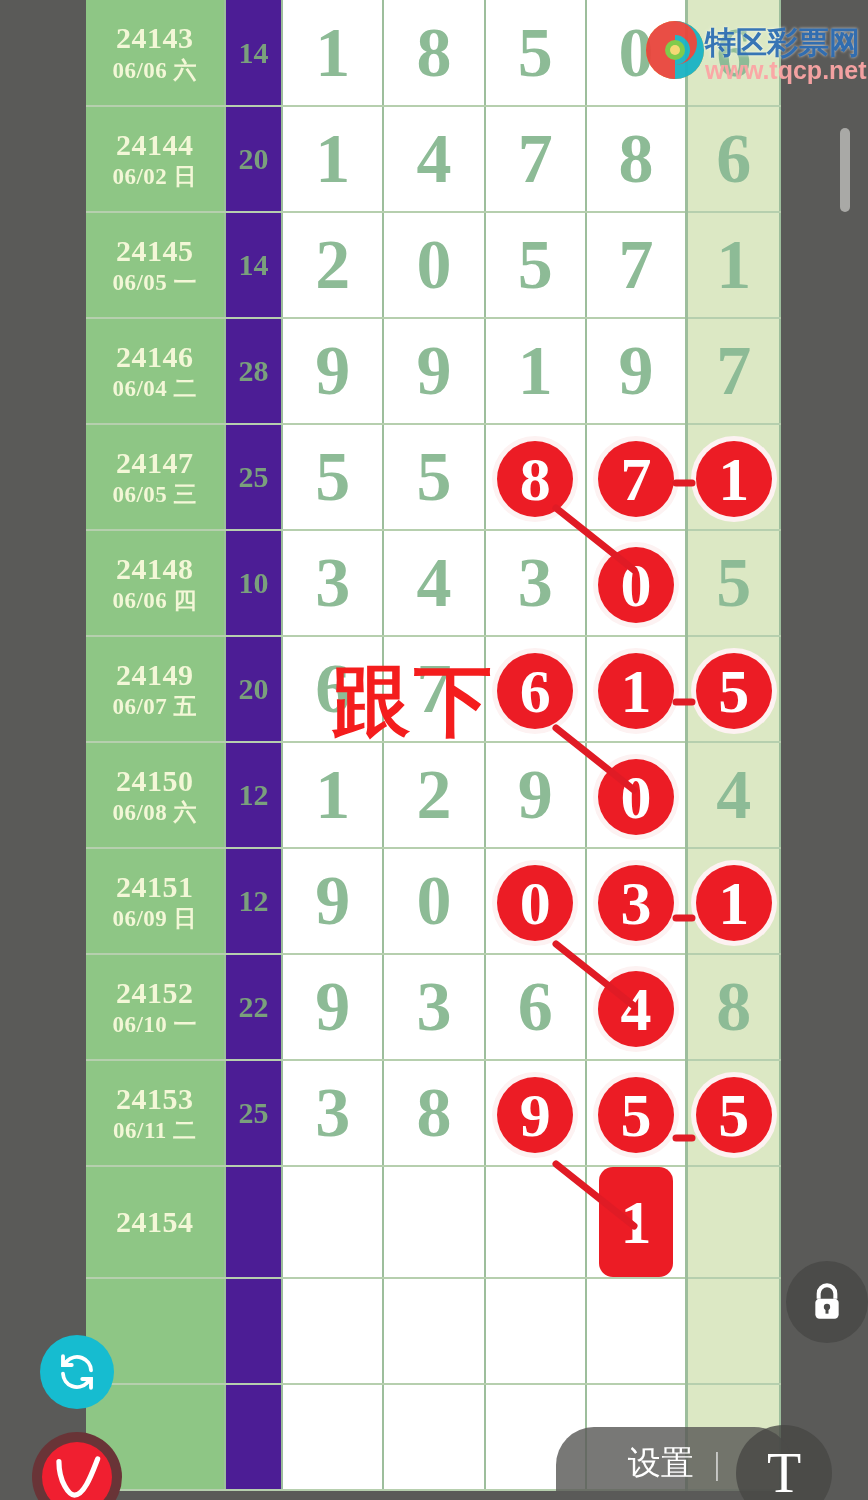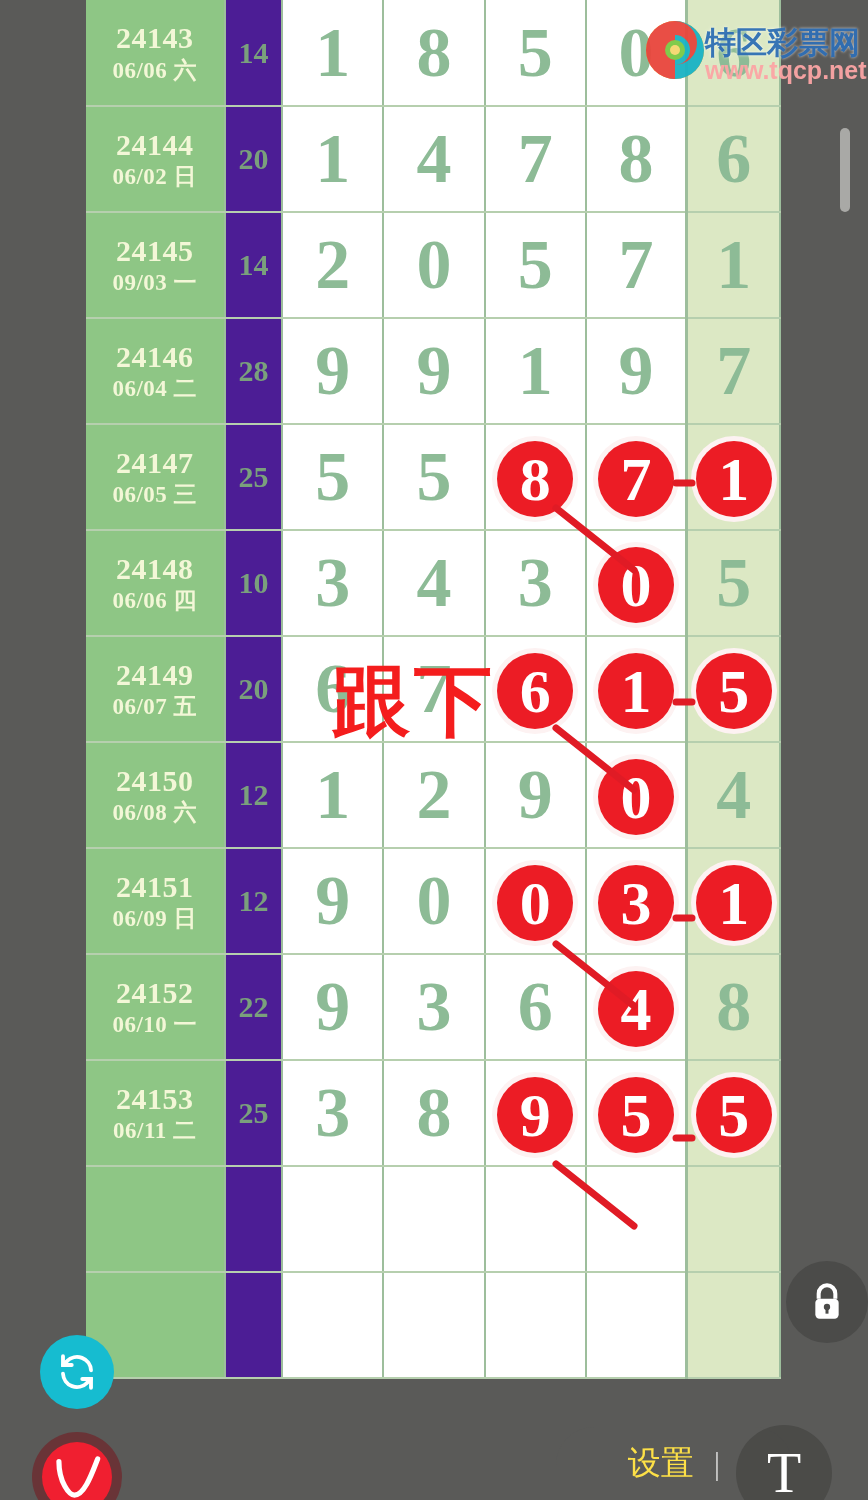--- a/index.html
+++ b/index.html
@@ -165,21 +165,21 @@
     width: 236px; height: 73px;
     background: rgba(90,90,88,.82);
     border-radius: 38px 38px 0 0;
     display: flex;
     align-items: center;
     justify-content: center;
     gap: 20px;
     z-index: 9;
   }
   #bottom-bar .lbl {
-    color: #fde047; font-size: 33px;
+    color: #ffffff; font-size: 33px;
     font-family: "DejaVu Sans", sans-serif;
   }
   #bottom-bar .sep { color: #e6e6e6; font-size: 32px; opacity: .85; }
   #text-tool {
     position: absolute; left: 736px; top: 1425px;
     width: 96px; height: 96px;
     border-radius: 50%;
     background: rgba(70,70,68,.78);
     z-index: 10;
     display: flex; align-items: center; justify-content: center;
@@ -216,21 +216,21 @@
           <td class="c-sum">20</td>
           <td class="c-d">1</td>
           <td class="c-d">4</td>
           <td class="c-d">7</td>
           <td class="c-d">8</td>
           <td class="c-last">6</td>
         </tr>
         <tr>
           <td class="c-label">
             <div class="issue">24145</div>
-            <div class="date">09/03 一</div>
+            <div class="date">06/05 一</div>
           </td>
           <td class="c-sum">14</td>
           <td class="c-d">2</td>
           <td class="c-d">0</td>
           <td class="c-d">5</td>
           <td class="c-d">7</td>
           <td class="c-last">1</td>
         </tr>
         <tr>
           <td class="c-label">
@@ -320,20 +320,32 @@
           <td class="c-label">
             <div class="issue">24153</div>
             <div class="date">06/11 二</div>
           </td>
           <td class="c-sum">25</td>
           <td class="c-d">3</td>
           <td class="c-d">8</td>
           <td class="c-d"><span class="mark">9</span></td>
           <td class="c-d"><span class="mark">5</span></td>
           <td class="c-last"><span class="mark">5</span></td>
+        </tr>
+        <tr>
+          <td class="c-label">
+            <div class="issue">24154</div>
+            <div class="date"></div>
+          </td>
+          <td class="c-sum"></td>
+          <td class="c-d"></td>
+          <td class="c-d"></td>
+          <td class="c-d"></td>
+          <td class="c-d"><span class="mark solid-sq">1</span></td>
+          <td class="c-last"></td>
         </tr>
         <tr>
           <td class="c-label">
             <div class="issue"></div>
             <div class="date"></div>
           </td>
           <td class="c-sum"></td>
           <td class="c-d"></td>
           <td class="c-d"></td>
           <td class="c-d"></td>

